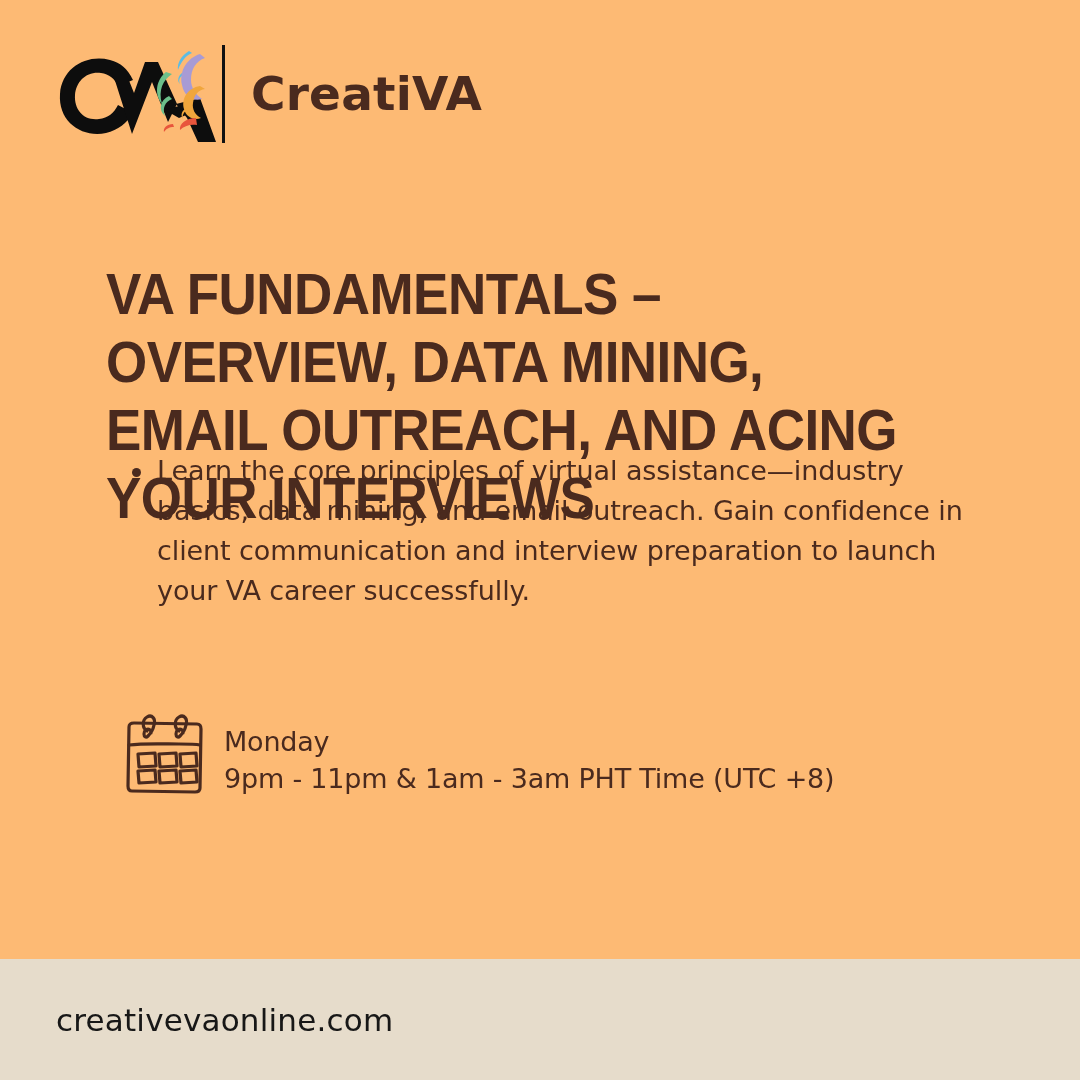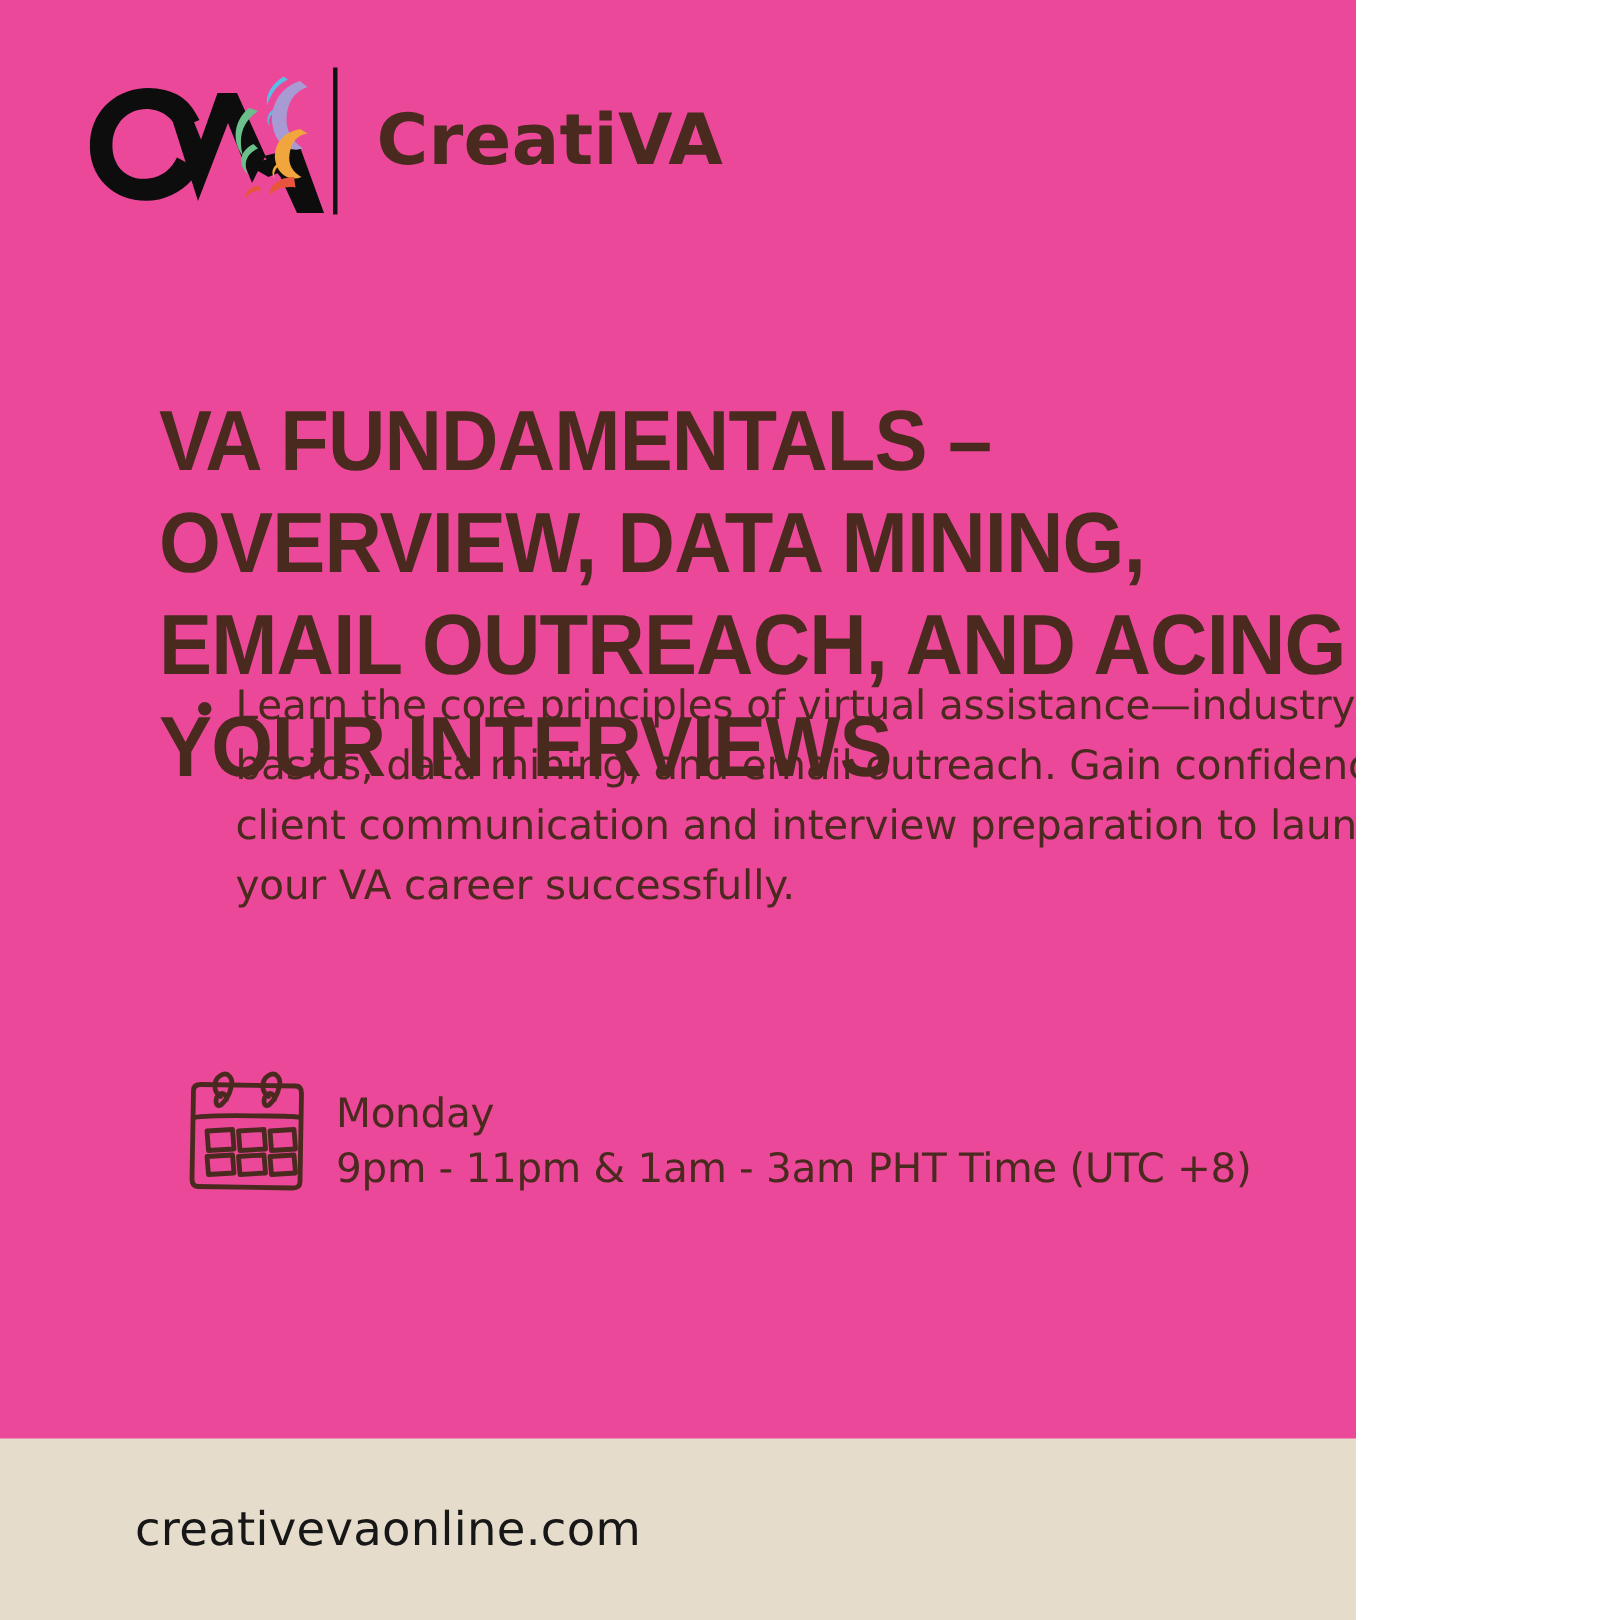--- a/index.html
+++ b/index.html
@@ -5,23 +5,23 @@
 <style>
   html, body {
     margin: 0;
     padding: 0;
     background: #ffffff;
   }
   * { box-sizing: border-box; }
 
   .poster {
     position: relative;
-    width: 904px;
+    width: 1080px;
     height: 1080px;
-    background: #ec4899;
+    background: #fdba74;
     overflow: hidden;
     font-family: "Liberation Sans", "DejaVu Sans", sans-serif;
   }
 
   
   .brand {
     position: absolute;
     left: 48px;
     top: 38px;
     height: 112px;
@@ -152,21 +152,21 @@
     position: absolute;
     left: 0;
     right: 0;
     top: 959px;
     height: 121px;
     background: #E6DCCB;
     display: flex;
     align-items: center;
   }
   .footer-url {
-    margin-left: 90px;
+    margin-left: 56px;
     color: #171717;
     font-family: "DejaVu Sans", sans-serif;
     font-size: 31px;
     font-weight: 400;
     letter-spacing: 0.2px;
   }
 </style>
 </head>
 <body>
 

